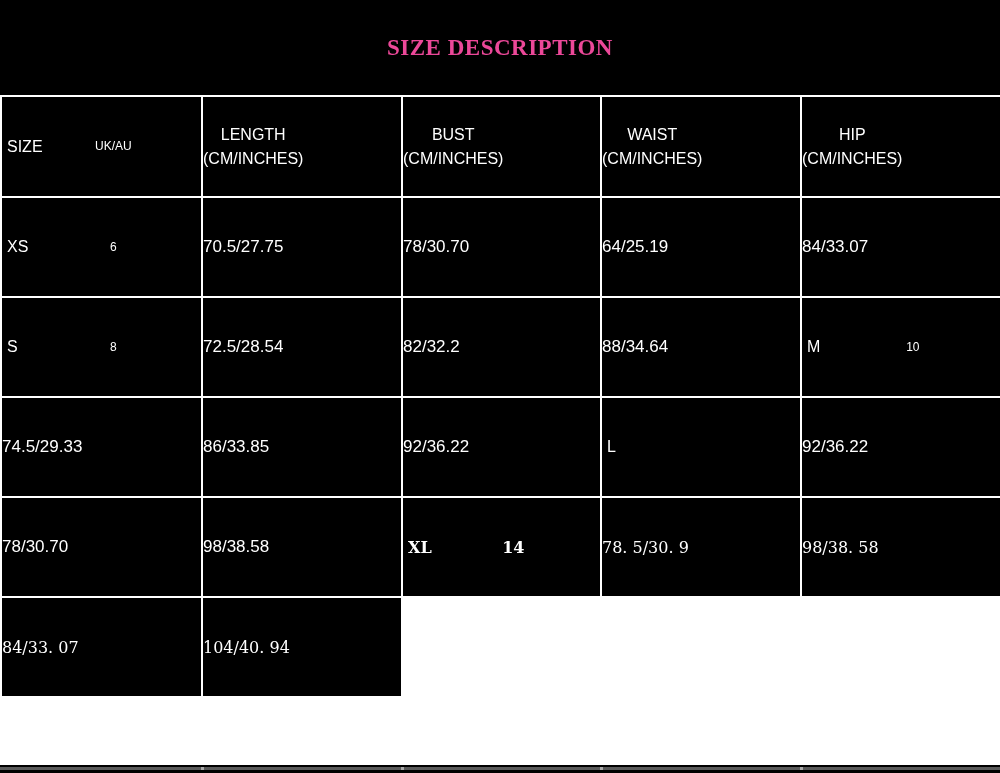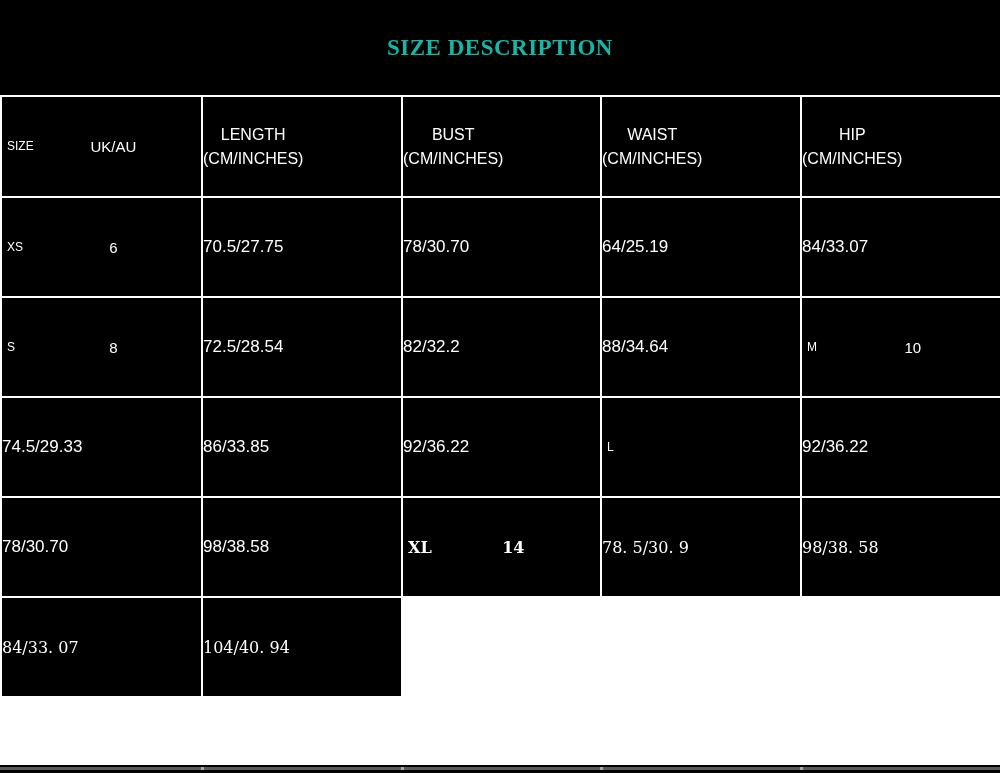--- a/index.html
+++ b/index.html
@@ -22,21 +22,21 @@
     display: flex;
     align-items: center;
     justify-content: center;
   }
   .title-band h1 {
     margin: 11px;
     font-family: "Liberation Serif", serif;
     font-weight: 700;
     font-size: 23px;
     letter-spacing: 0.5px;
-    color: #14b8a6;
+    color: #ec4899;
   }
   
   .size-table {
     display: grid;
     grid-template-columns: 199px 198px 197px 198px 198px;
     grid-template-rows: 99px 98px 98px 98px 98px 98px 67px;
     gap: 2px;
     background: #fff;            
     border-top: 2px solid #fff;
     border-left: 2px solid #fff;
@@ -57,30 +57,30 @@
   
   .cell.first-col {
     position: relative;
     justify-content: flex-start;
   }
   .size-label {
     position: absolute;
     left: 5px;
     top: 50%;
     transform: translateY(-50%);
-    font-size: 12px;
+    font-size: 16px;
   }
   .ukau-value {
     position: absolute;
     left: 12%;
     right: 0;
     top: 50%;
     transform: translateY(-50%);
     text-align: center;
-    font-size: 15px;
+    font-size: 12px;
   }
   
   .serif-row .cell,
   .serif-row .size-label,
   .serif-row .ukau-value {
     font-family: "DejaVu Serif", serif;
     font-size: 16px;
   }
   .serif-row .size-label,
   .serif-row .ukau-value {

